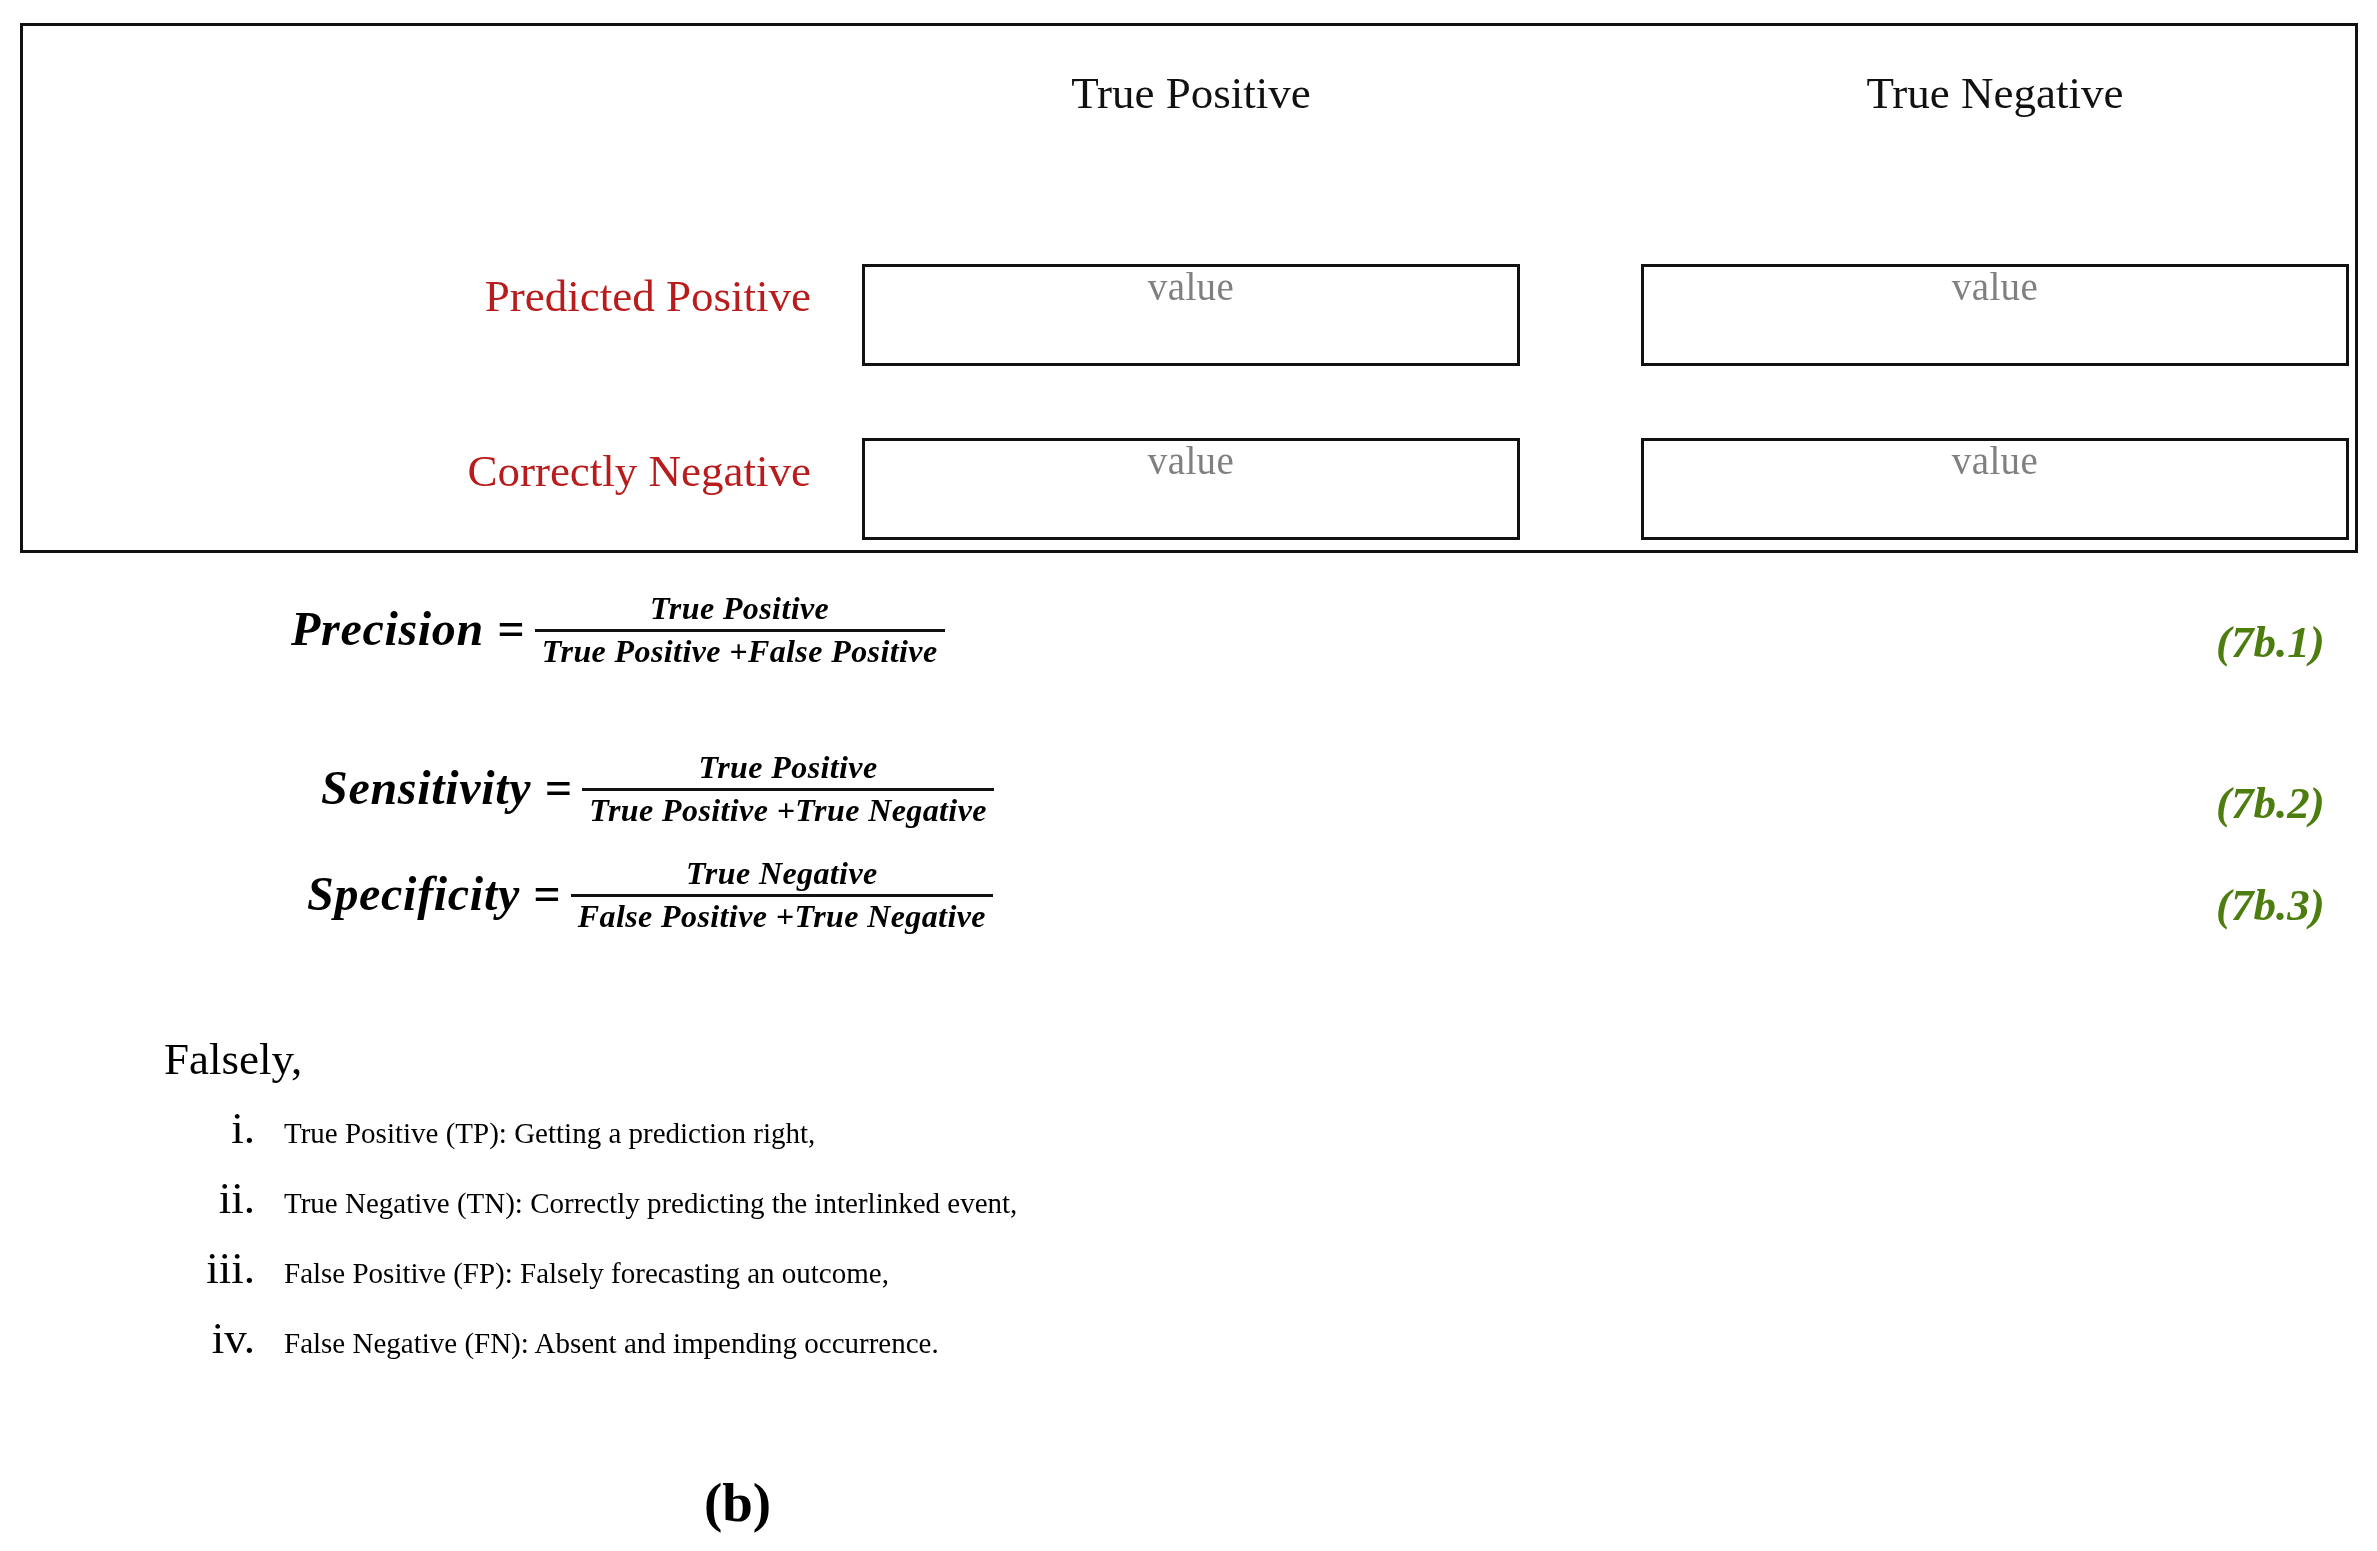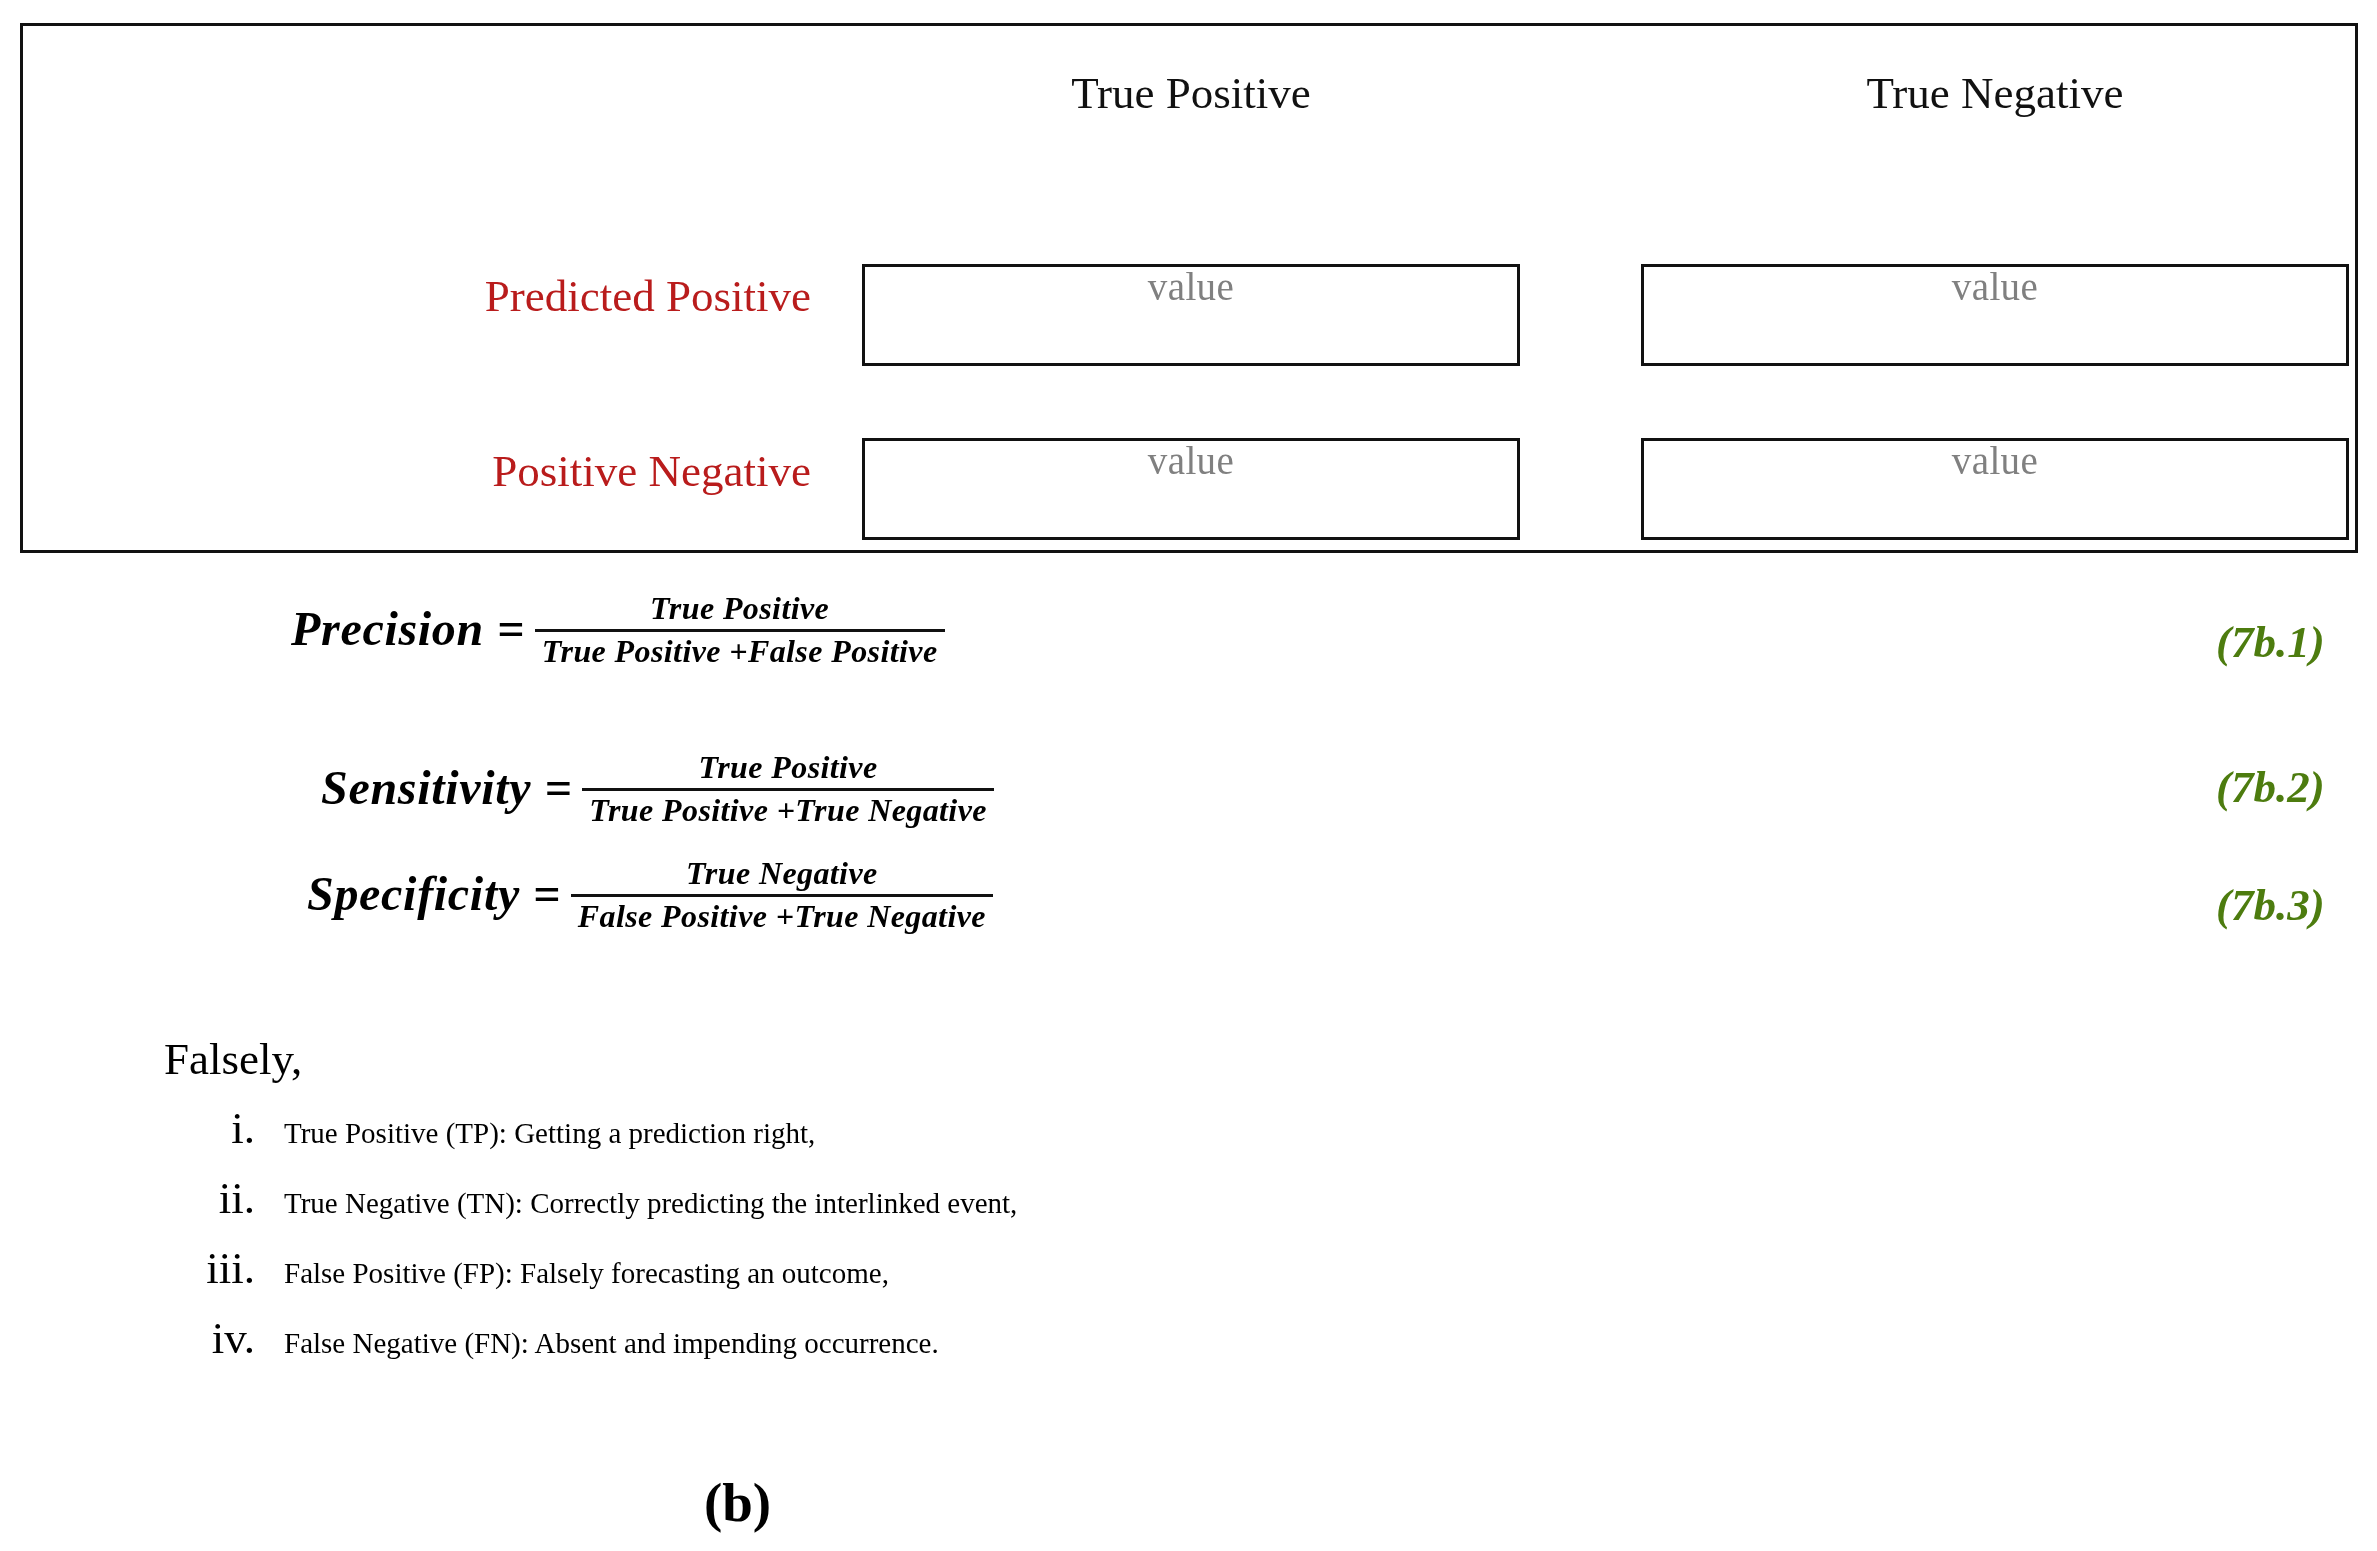--- a/index.html
+++ b/index.html
@@ -120,21 +120,21 @@
   .eq-number {
     position: absolute;
     font-style: italic;
     font-weight: bold;
     font-size: 45px;
     line-height: 1;
     white-space: nowrap;
     color: #4d7c0f;
   }
   #eqnum-1 { left: 2216px; top: 620px; }
-  #eqnum-2 { left: 2216px; top: 765px; }
+  #eqnum-2 { left: 2216px; top: 781px; }
   #eqnum-3 { left: 2216px; top: 883px; }
 
   
   #whereas-label {
     position: absolute;
     left: 164px;
     top: 1037px;
     font-size: 45px;
     line-height: 1;
     white-space: nowrap;
@@ -181,21 +181,21 @@
 <body>
 
 <div id="matrix-frame">
 
   <div class="col-header" id="header-true-positive">True Positive</div>
 
   <div class="col-header" id="header-true-negative">True Negative</div>
 
   <div class="row-label" id="label-predicted-positive">Predicted Positive</div>
 
-  <div class="row-label" id="label-predicted-negative">Positive Negative</div>
+  <div class="row-label" id="label-predicted-negative">Correctly Negative</div>
 
   <div class="value-cell" id="cell-pp-tp">
     <span class="value-text">value</span>
   </div>
 
   <div class="value-cell" id="cell-pp-tn">
     <span class="value-text">value</span>
   </div>
 
   <div class="value-cell" id="cell-pn-tp">

